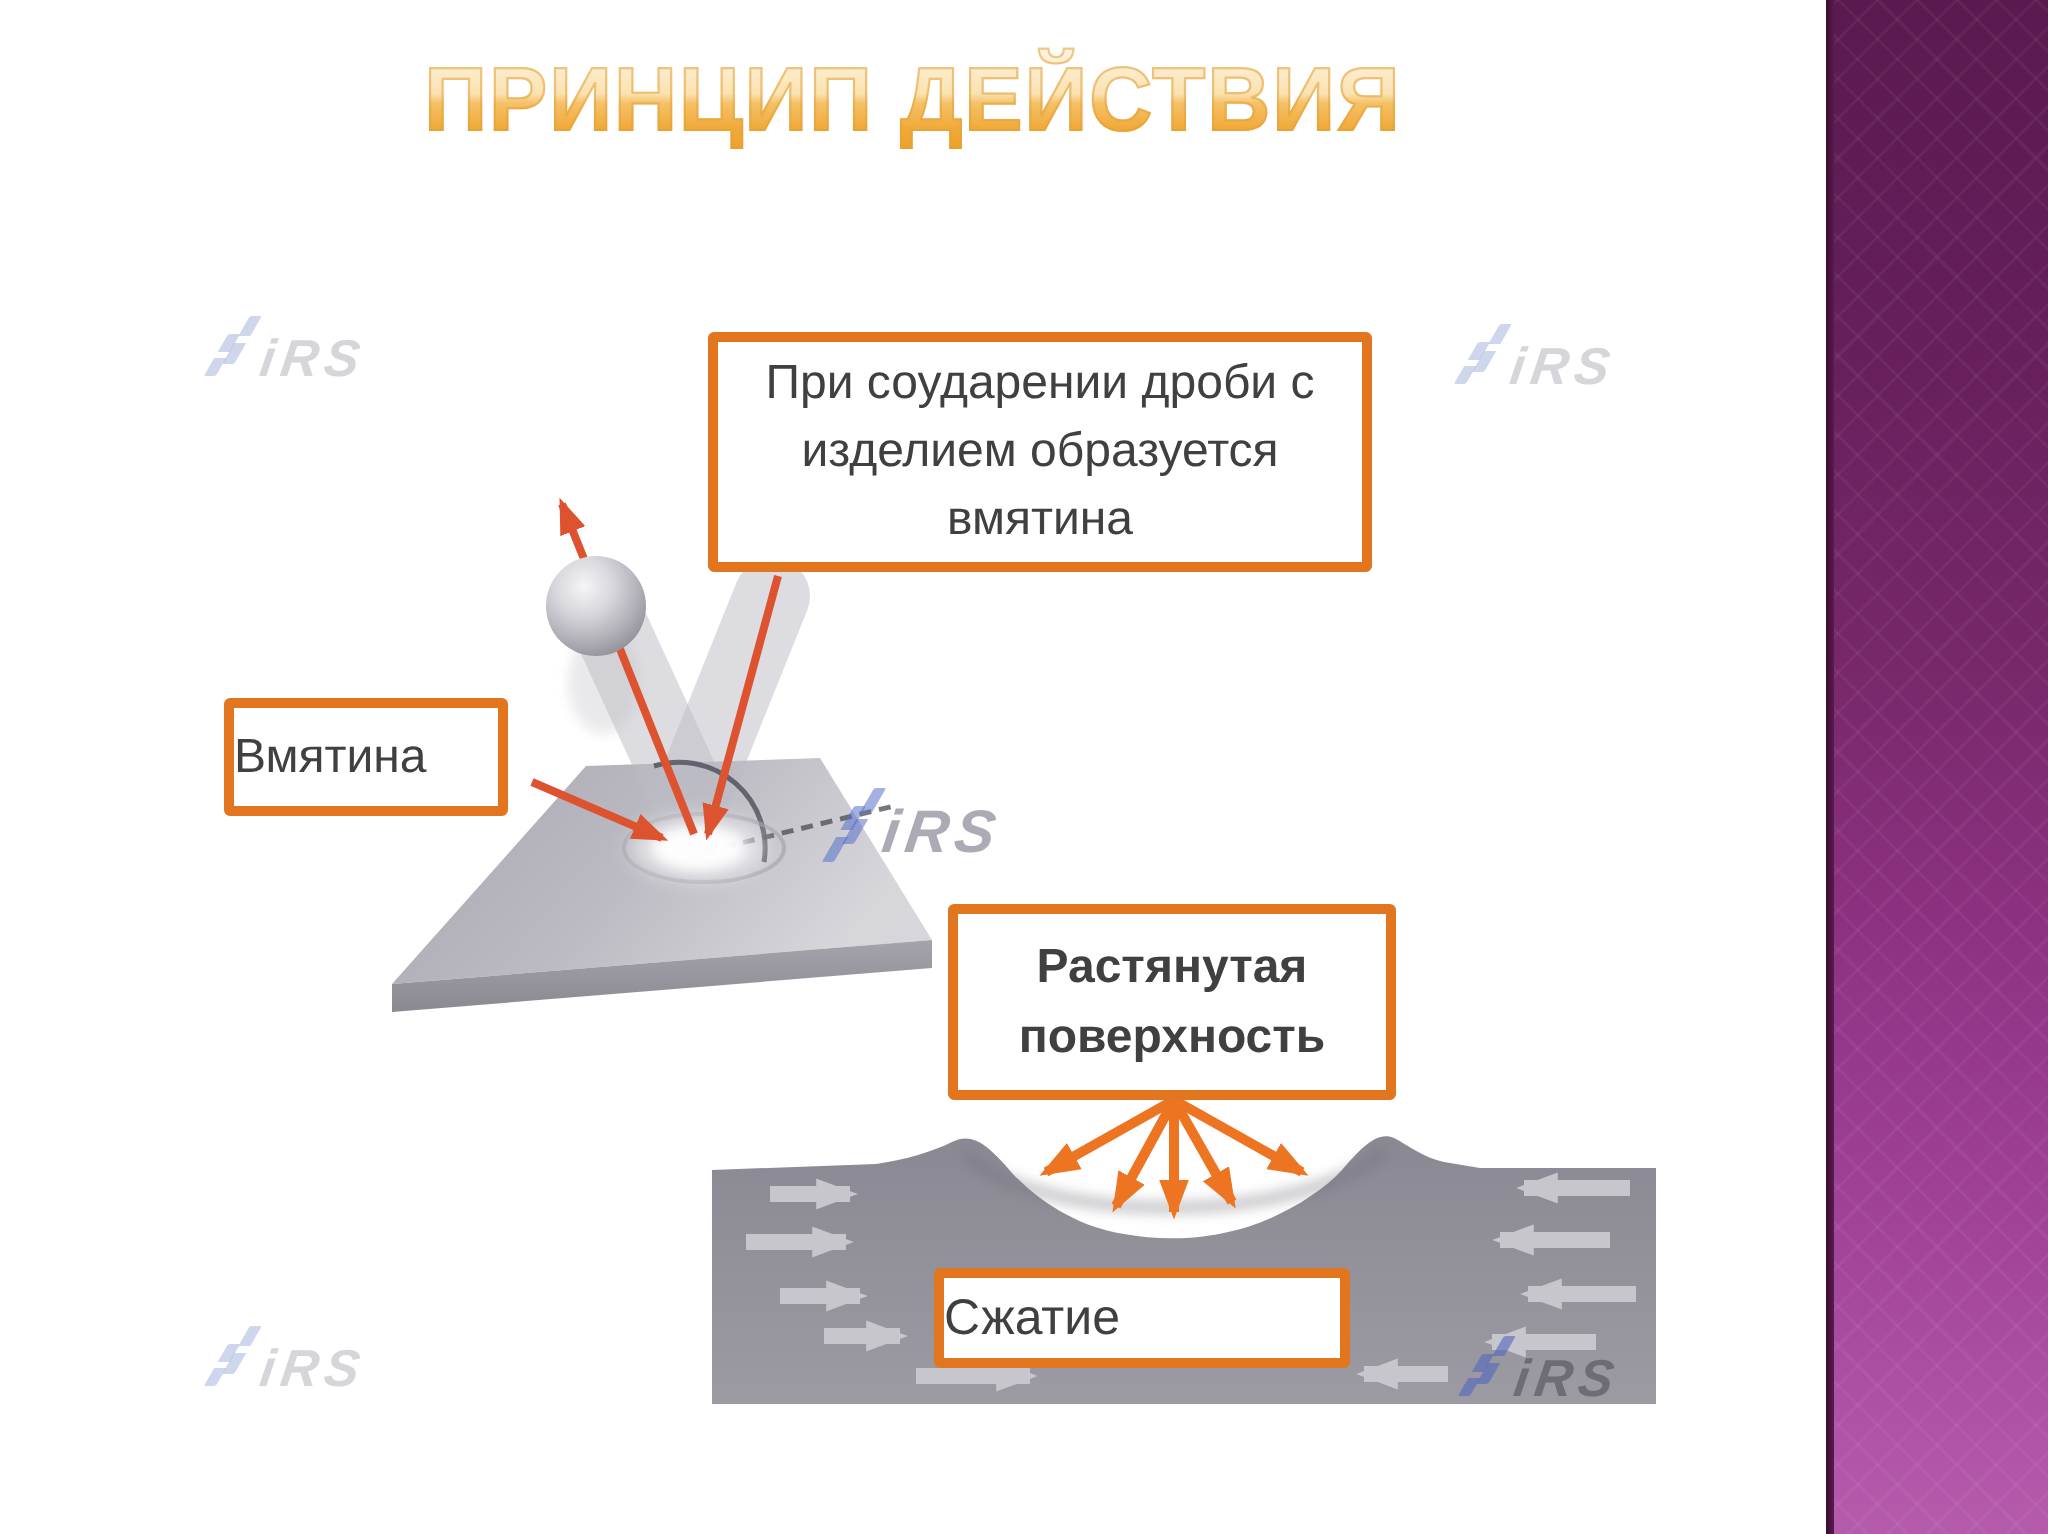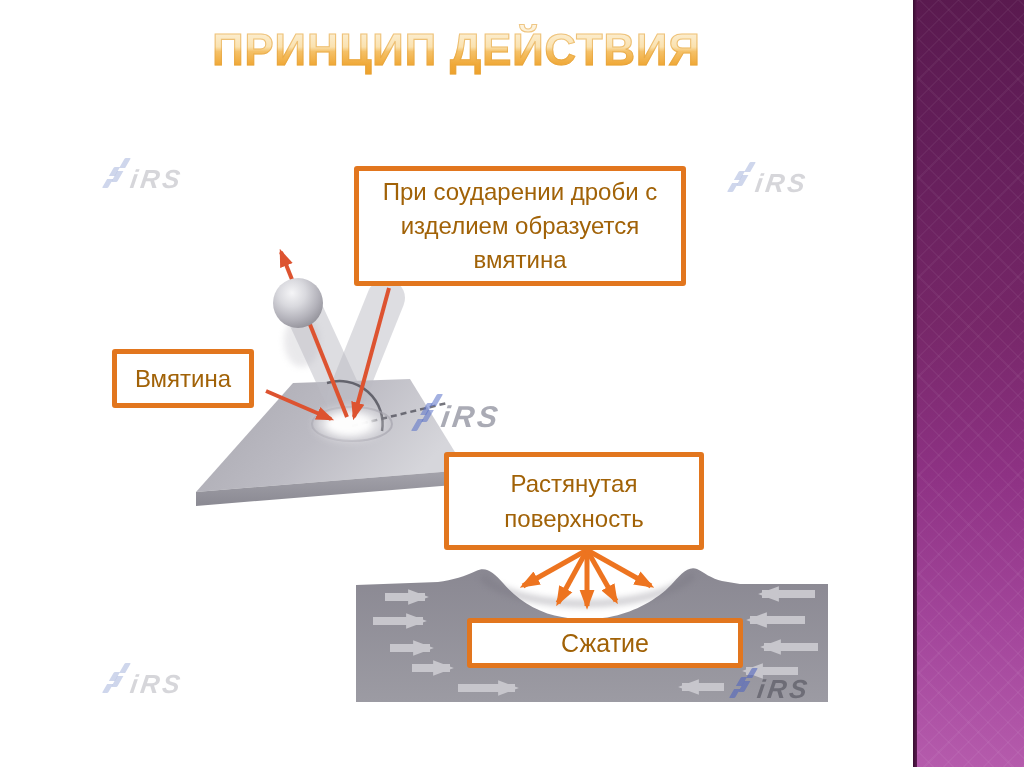--- a/index.html
+++ b/index.html
@@ -16,27 +16,27 @@
     background:linear-gradient(180deg,#fdf5e4 0%,#fae2b0 44%,#f5c168 53%,#f0a938 78%,#eda02a 100%);
     -webkit-background-clip:text;background-clip:text;color:transparent;
     -webkit-text-stroke:1.1px rgba(228,160,56,.55);
     transform:scaleX(.97);
     filter:drop-shadow(0 0 1px rgba(255,255,255,.85));
   }
 
   
   .obox{
     position:absolute;background:#fff;border:5px solid #e2761e;border-radius:3px;
-    box-sizing:border-box;display:flex;align-items:center;justify-content:center;
-    text-align:center;color:#a16207;z-index:5;
+    box-sizing:border-box;display:flex;align-items:center;
+    text-align:center;color:#404040;z-index:5;
   }
   #box-impact{left:354px;top:166px;width:332px;height:120px;font-size:24px;line-height:34px;padding:0 8px;}
   #box-dent{left:112px;top:349px;width:142px;height:59px;font-size:24px;}
-  #box-stretch{left:444px;top:452px;width:260px;height:98px;font-size:24px;line-height:35px;padding:0 28px;}
-  #box-compress{left:467px;top:618px;width:276px;height:50px;font-size:25px;}
+  #box-stretch{left:474px;top:452px;width:224px;height:98px;font-size:24px;line-height:35px;padding:0 28px;font-weight:bold;}
+  #box-compress{left:467px;top:634px;width:208px;height:50px;font-size:25px;}
 
   
   .diagram-svg{position:absolute;left:0;top:0;z-index:1;}
 
   
   .wm{position:absolute;display:flex;align-items:flex-start;gap:7px;z-index:6;
       font-style:italic;font-weight:bold;font-size:26px;color:rgba(148,148,158,.38);}
   .wm-text{letter-spacing:3px;transform:skewX(-8deg);line-height:1;padding-top:8px;}
   .wm-logo{display:flex;gap:4px;}
   .wm-logo i{display:block;width:6px;height:24px;transform:skewX(-30deg);border-radius:1px;

